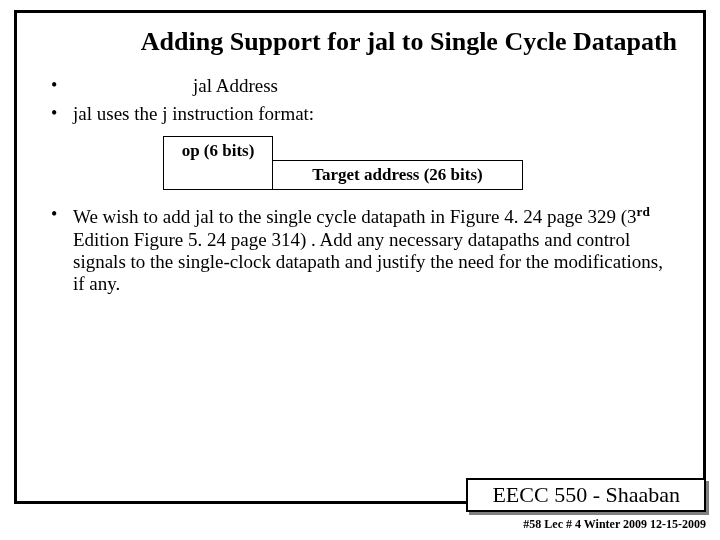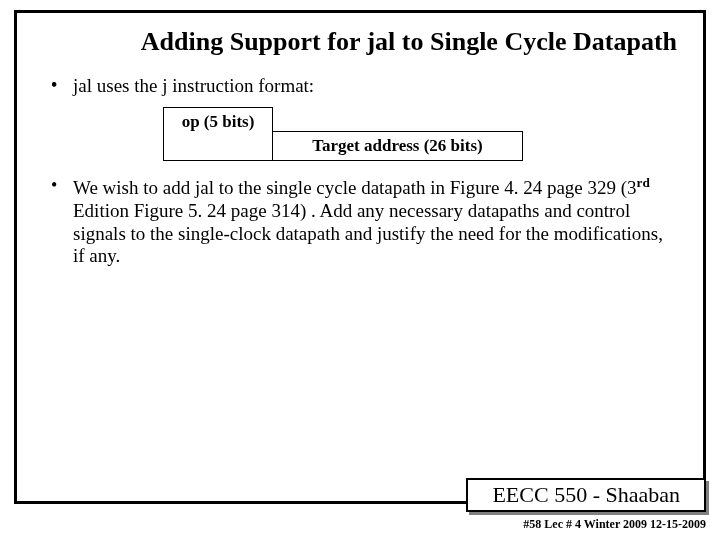--- a/index.html
+++ b/index.html
@@ -87,27 +87,28 @@
   .superscript { font-size: 0.7em; vertical-align: super; font-weight: bold; }
 </style>
 </head>
 <body>
 
 <div class="slide-frame">
   <div class="title">Adding Support for jal to Single Cycle Datapath</div>
 
   <ul class="bullets">
     <li>
+      <div class="indent-block">jal   Address</div>
     </li>
     <li>jal  uses the  j  instruction format:</li>
   </ul>
 
 
   <div class="format-row">
-    <div class="fmt-cell fmt-op">op (5 bits)</div>
+    <div class="fmt-cell fmt-op">op (6 bits)</div>
     <div class="fmt-cell fmt-target">Target address (26 bits)</div>
   </div>
 
   <ul class="bullets">
     <li>
       <span>We wish to add  jal  to the single cycle datapath in Figure 4. 24 page 329 (3</span><span class="superscript">rd</span><span> Edition Figure 5. 24 page 314) .  Add any necessary datapaths and control signals to the single-clock datapath and justify the need for the modifications, if any.</span>
     </li>
   </ul>
 </div>
 

